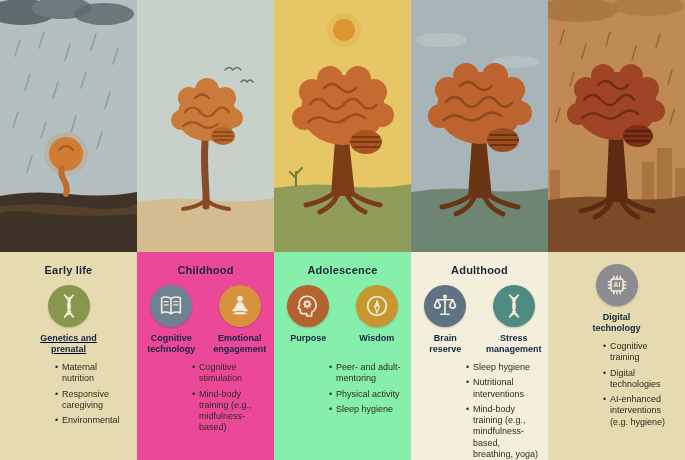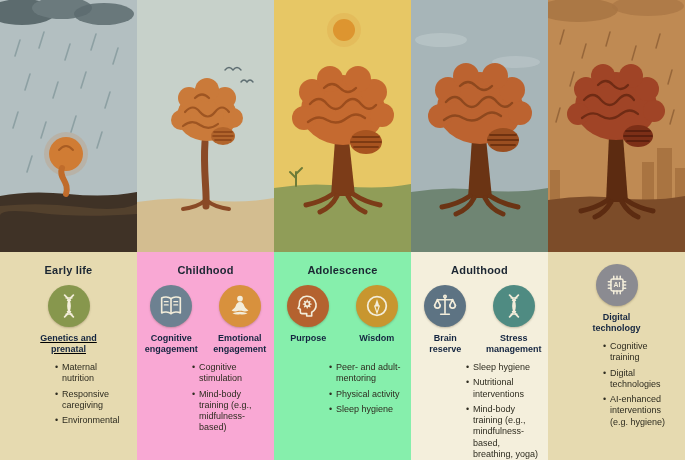--- a/index.html
+++ b/index.html
@@ -106,34 +106,34 @@
           <path d="M58,98 q7,-7 14,0"></path>
         </g>
         <ellipse cx="86" cy="136" rx="12" ry="9" fill="#b2652c"></ellipse>
         <g stroke="#8a4317" stroke-width="1.6" stroke-linecap="round">
           <line x1="77" y1="132" x2="95" y2="132"></line>
           <line x1="76" y1="136" x2="96" y2="136"></line>
           <line x1="78" y1="140" x2="94" y2="140"></line>
         </g>
       </svg>
     </div>
-    <div class="info" style="background-color: #f9a8d4;">
+    <div class="info" style="background-color: #ec4899;">
       <div class="stage-title">Childhood</div>
       <div class="icons">
         <div class="icon-col">
           <div class="circle" style="background-color: rgb(109, 129, 145);">
             <svg viewBox="0 0 24 24" width="26" height="26">
               <g fill="none" stroke="#f3edda" stroke-width="1.5" stroke-linejoin="round" stroke-linecap="round">
                 <path d="M12,5.2 C9.5,3.4 5.6,3.3 3.4,4.6 V18.4 C5.6,17.1 9.5,17.2 12,19 C14.5,17.2 18.4,17.1 20.6,18.4 V4.6 C18.4,3.3 14.5,3.4 12,5.2 Z"></path>
                 <path d="M12,5.2 V19"></path>
                 <path d="M5.8,8 H9.4 M5.8,11 H9.4 M14.6,8 H18.2 M14.6,11 H18.2" stroke-width="1.1"></path>
               </g>
             </svg>
           </div>
-          <div class="icon-label">Cognitive engagement</div>
+          <div class="icon-label">Cognitive technology</div>
         </div>
         <div class="icon-col">
           <div class="circle" style="background-color: rgb(216, 145, 61);">
             <svg viewBox="0 0 24 24" width="26" height="26">
               <g fill="#f3edda">
                 <circle cx="12" cy="5.2" r="2.6"></circle>
                 <path d="M12,8.3 C9.8,8.3 8.6,10 7.9,12.2 C7.3,14 5.6,14.8 4.2,16.2 C6.4,17.6 9,17.3 10.4,16.4 L13.6,16.4 C15,17.3 17.6,17.6 19.8,16.2 C18.4,14.8 16.7,14 16.1,12.2 C15.4,10 14.2,8.3 12,8.3 Z"></path>
                 <path d="M5,18.6 Q12,15.8 19,18.6 Q15.5,20.6 12,19.6 Q8.5,20.6 5,18.6 Z"></path>
               </g>
             </svg>

